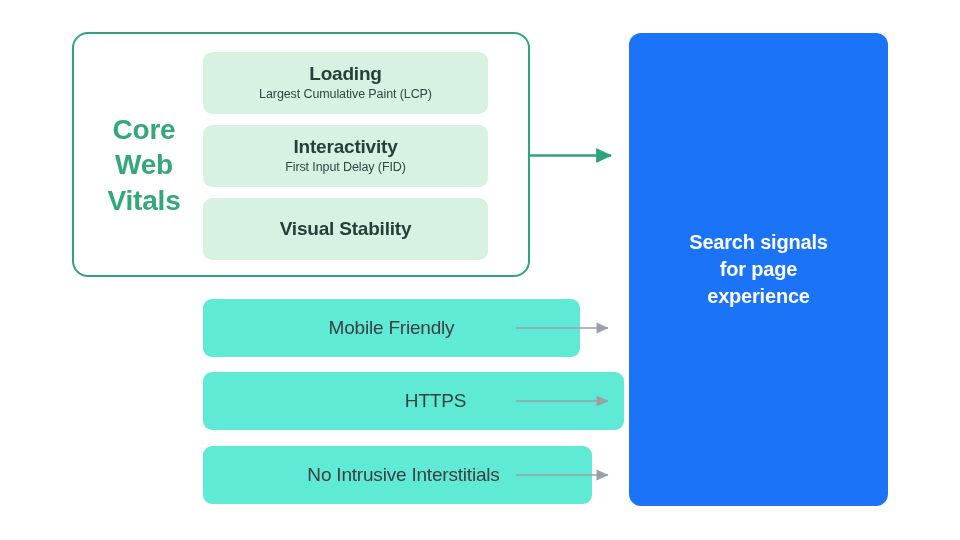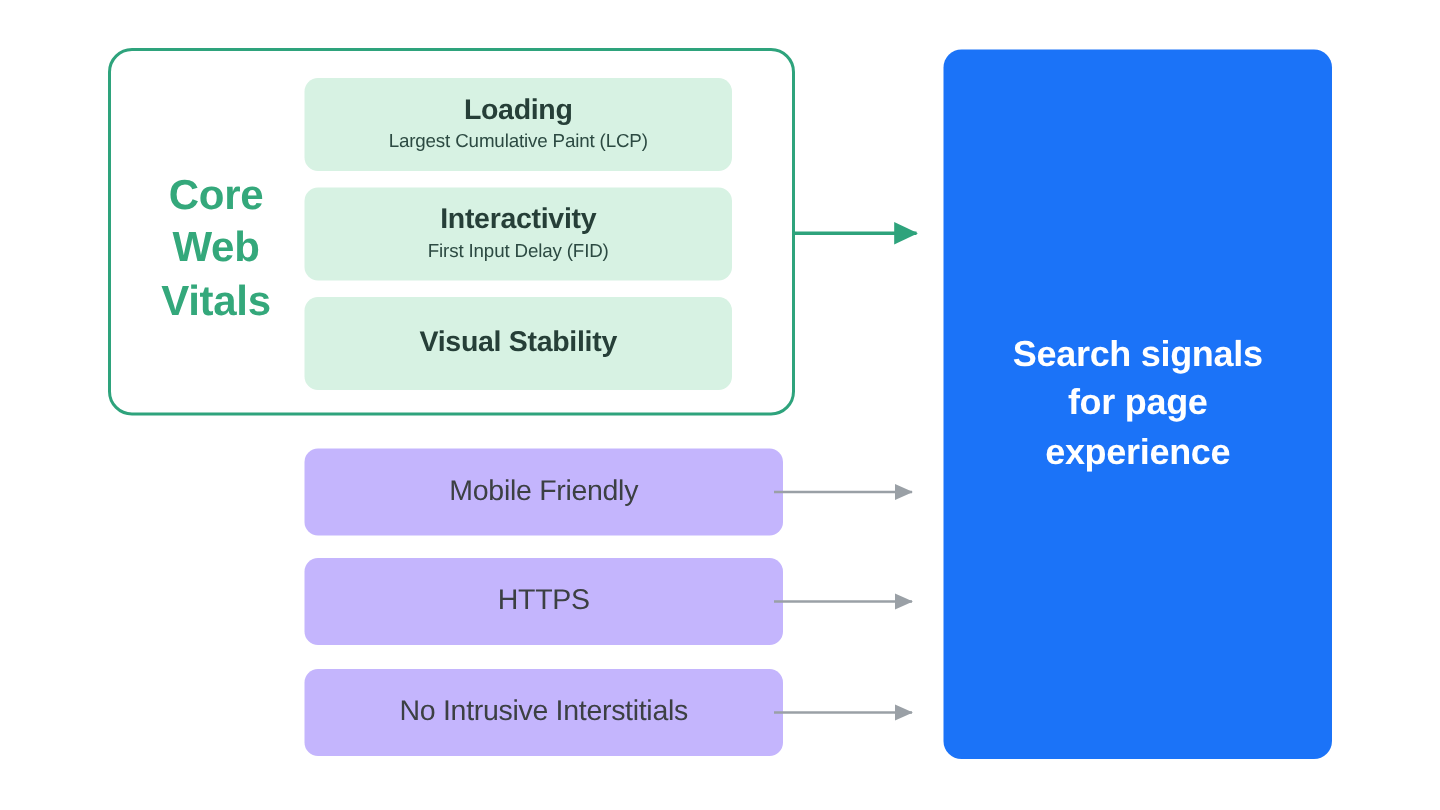--- a/index.html
+++ b/index.html
@@ -80,31 +80,31 @@
     font-weight: normal;
     line-height: 1.2;
     margin-top: 3px;
     letter-spacing: -0.1px;
   }
 
   
   .gray-box {
     position: absolute;
     left: 203px;
-    width: 319px;
+    width: 377px;
     height: 58px;
-    background: #c4b5fd;
+    background: #5eead4;
     border-radius: 9px;
     display: flex;
     align-items: center;
     justify-content: center;
   }
   .gray-box.box-1 { top: 299px; }
-  .gray-box.box-2 { top: 372px; }
-  .gray-box.box-3 { top: 446px; }
+  .gray-box.box-2 { top: 372px; padding-left: 44px; }
+  .gray-box.box-3 { top: 446px; padding-left: 12px; }
 
   .gray-label {
     color: #3C4043;
     font-size: 19px;
     font-weight: normal;
     letter-spacing: -0.2px;
   }
 
   
   .blue-panel {
@@ -114,21 +114,21 @@
     width: 259px;
     height: 473px;
     background: #1B73F8;
     border-radius: 12px;
     display: flex;
     align-items: center;
     justify-content: center;
   }
   .blue-text {
     color: #ffffff;
-    font-size: 24px;
+    font-size: 20px;
     font-weight: bold;
     line-height: 1.35;
     text-align: center;
     letter-spacing: -0.2px;
     width: 210px;
   }
 
   
   #arrows {
     position: absolute;

